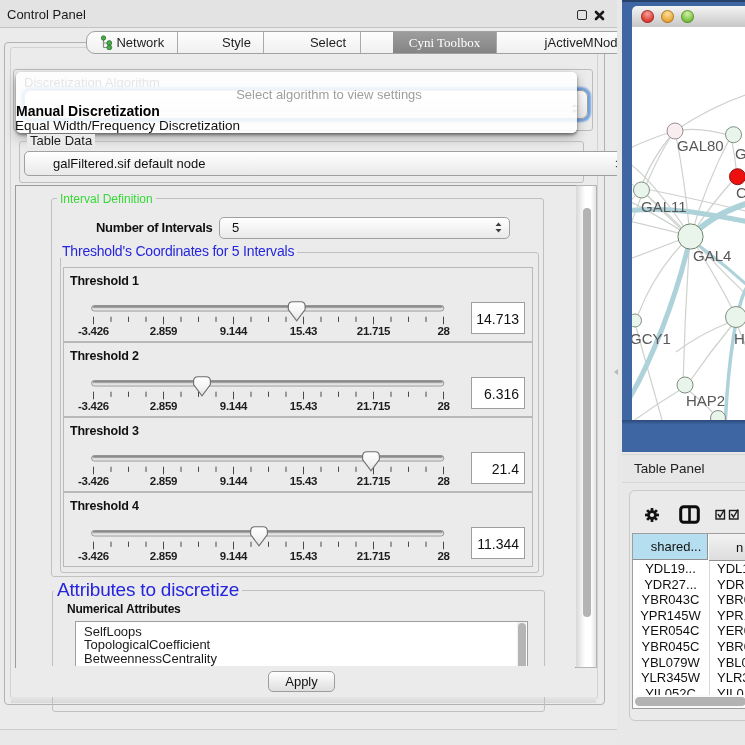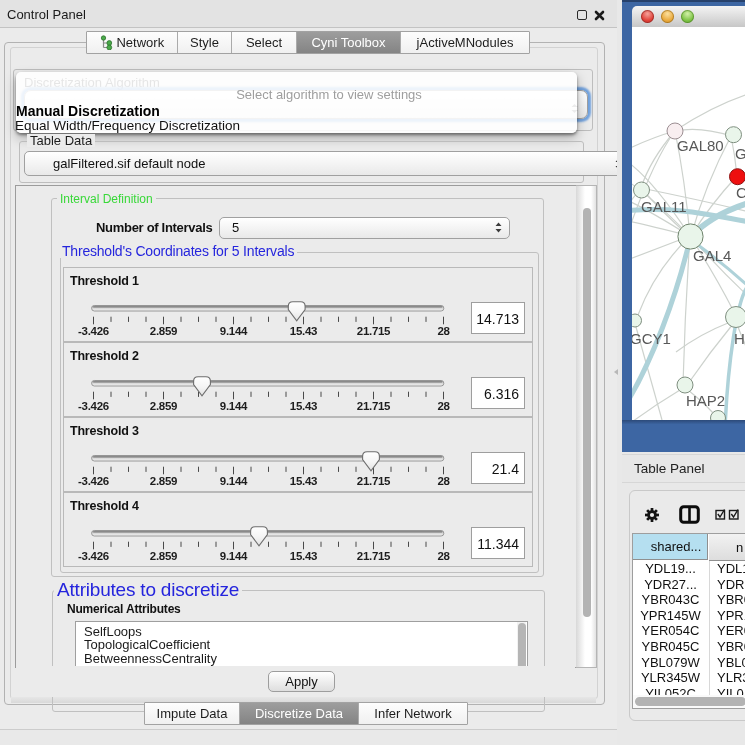--- a/index.html
+++ b/index.html
@@ -1,20 +1,20 @@
 <!DOCTYPE html>
 <html><head><meta charset="utf-8">
 <style>
 html,body{margin:0;padding:0;}
 body{width:745px;height:745px;font-family:"Liberation Sans",sans-serif;background:#e9e9e9;overflow:hidden;}
 #page{position:relative;width:745px;height:745px;overflow:hidden;}
 .abs{position:absolute;}
 .grp{position:absolute;border:1px solid #bdbdbd;border-radius:3px;}
 .gtitle{position:absolute;background:#ebebeb;padding:0 3px;font-size:13px;line-height:13px;}
-.seg{position:absolute;display:flex;height:21px;border:1px solid #a2a2a2;border-radius:1px;background:linear-gradient(#fdfdfd,#f0f0f0);overflow:hidden;}
+.seg{position:absolute;display:flex;height:21px;border:1px solid #a2a2a2;border-radius:9px;background:linear-gradient(#fdfdfd,#f0f0f0);overflow:hidden;gap:32px;}
 .seg .s{height:21px;line-height:21px;font-size:13px;color:#1d1d1d;text-align:center;border-right:1px solid #aaa;}
 .seg .s:last-child{border-right:none;}
 .seg .sel{background:linear-gradient(#9d9d9d,#848484);color:#fff;}
 .combo{position:absolute;border:1px solid #a0a0a0;border-radius:5px;background:linear-gradient(#ffffff,#e9e9e9);}
 .thr{position:absolute;left:63px;width:468px;height:73px;border:1px solid #b9b9b9;background:#ebebeb;}
 .thr b{position:absolute;left:6px;top:6px;font-size:12.5px;letter-spacing:-0.2px;color:#111;}
 .vbox{position:absolute;left:407px;top:33.5px;width:54px;height:32px;border:1px solid #9e9e9e;background:#fff;font-size:14px;color:#111;text-align:right;padding:0 5px 0 0;line-height:32px;box-sizing:border-box;}
 </style></head>
 <body>
 <div id="page">
@@ -34,21 +34,21 @@
 
 <div class="seg" style="left:86px;top:31px;">
   <div class="s" style="width:90px;"><svg width="13" height="15" viewBox="0 0 13 15" style="vertical-align:-3px">
           <path d="M3.5 3.5 V12.5 M3.5 8 H9 M3.5 12.5 H9" stroke="#8a8a8a" stroke-width="1.2" fill="none"></path>
           <circle cx="3.5" cy="3" r="2.2" fill="#4aaa4a" stroke="#2c722c" stroke-width=".8"></circle>
           <circle cx="9.3" cy="8" r="2.4" fill="#4aaa4a" stroke="#2c722c" stroke-width=".8"></circle>
           <circle cx="9.3" cy="12.5" r="2.4" fill="#4aaa4a" stroke="#2c722c" stroke-width=".8"></circle>
         </svg> Network</div>
   <div class="s" style="width:53px;">Style</div>
   <div class="s" style="width:64px;">Select</div>
-  <div class="s sel" style="width:103px;">Cyni Toolbox</div>
+  <div class="s sel" style="width:103px;font-family:Liberation Serif, serif;">Cyni Toolbox</div>
   <div class="s" style="width:128px;">jActiveMNodules</div>
 </div>
 
 <div class="grp" style="left:13px;top:69px;width:578px;height:60px;"></div>
 <div class="abs" style="left:24px;top:75px;font-size:13px;color:#3c3c3c;">Discretization Algorithm</div>
 
 <div class="combo" style="left:24px;top:90px;width:562px;height:27px;border-radius:7px;box-shadow:0 0 2px 2.5px rgba(84,144,217,0.8);"></div>
 <svg class="abs" style="left:570px;top:103px;" width="9" height="11" viewBox="0 0 9 11">
       <path d="M1.5 4 L4.5 1 L7.5 4 Z M1.5 7 L4.5 10 L7.5 7 Z" fill="#6f6f6f"></path>
     </svg>
@@ -257,25 +257,20 @@
 <div class="abs" style="left:75px;top:621px;width:451px;height:60px;border:1px solid #9f9f9f;background:#fff;overflow:hidden;">
   <div style="position:absolute;left:8px;top:3px;font-size:13px;color:#1a1a1a;line-height:13.4px;">SelfLoops<br>TopologicalCoefficient<br>BetweennessCentrality</div>
   <div style="position:absolute;right:1px;top:0px;width:9px;height:60px;background:#f2f2f2;"></div>
   <div style="position:absolute;right:1.5px;top:1px;width:8px;height:58px;border-radius:4px;background:#b5b5b5;"></div>
 </div>
 
 <div class="abs" style="left:16px;top:666px;width:559px;height:31px;background:#ebebeb;"></div>
 
 <div class="abs" style="left:268px;top:671px;width:65px;height:19px;border:1px solid #9d9d9d;border-radius:5px;background:linear-gradient(#ffffff,#dedede);text-align:center;line-height:19px;font-size:13px;color:#111;">Apply</div>
 
-<div class="seg" style="left:144px;top:702px;">
-  <div class="s" style="width:94px;">Impute Data</div>
-  <div class="s sel" style="width:118px;">Discretize Data</div>
-  <div class="s" style="width:108px;">Infer Network</div>
-</div>
 
 <div class="abs" style="left:0;top:729px;width:617px;height:1px;background:#cccccc;"></div>
 
 <div class="abs" style="left:617px;top:0;width:128px;height:745px;background:#e8e8e8;"></div>
 
 <div class="abs" style="left:614px;top:369px;width:0;height:0;border-top:3px solid transparent;border-bottom:3px solid transparent;border-right:4px solid #b8b8b8;"></div>
 
 <div class="abs" style="left:622px;top:0;width:123px;height:450px;background:#3d66a3;border-top:2px solid #27416b;"></div>
 
 <div class="abs" style="left:632px;top:6px;width:113px;height:21px;background:linear-gradient(#f4f4f4,#c7c7c7);border-radius:5px 0 0 0;border-bottom:1px solid #909090;"></div>

